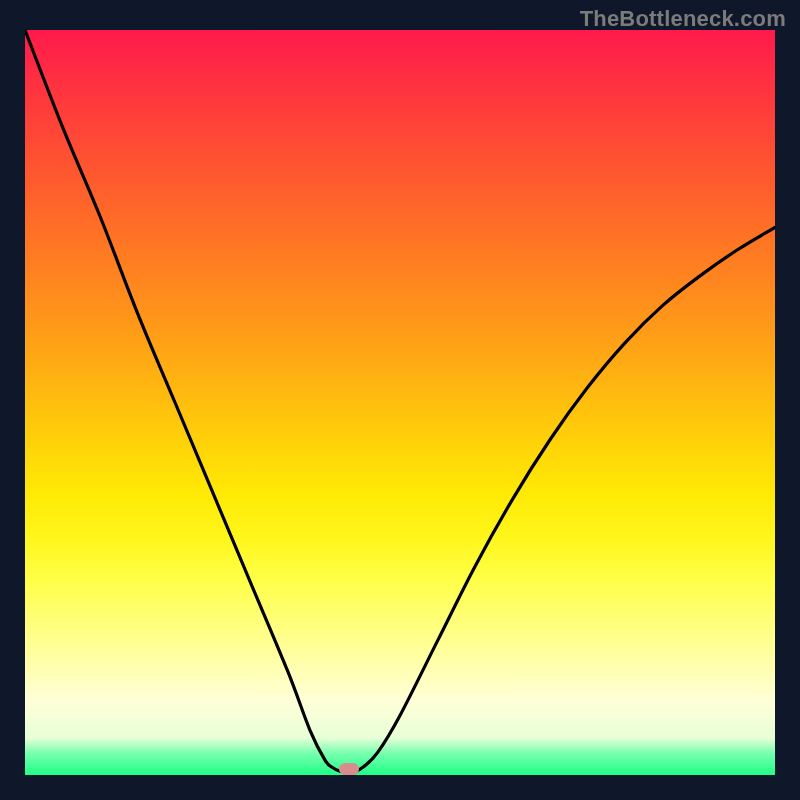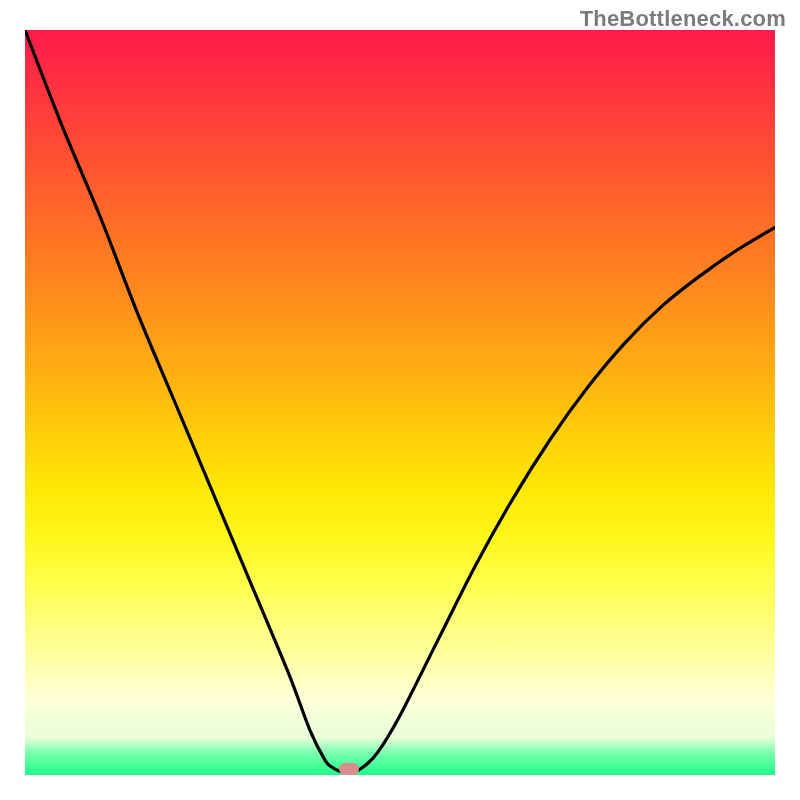--- a/index.html
+++ b/index.html
@@ -1,21 +1,21 @@
 <!DOCTYPE html>
 <html><head>
 <meta charset="utf-8">
 <style>
   * { margin: 0; padding: 0; box-sizing: border-box; }
   html, body { width: 800px; height: 800px; overflow: hidden; background: #000; }
   .frame {
     position: relative;
     width: 800px;
     height: 800px;
-    background: #ffffff;
+    background: #0f172a;
   }
   .watermark {
     position: absolute;
     top: 6px;
     right: 14px;
     font-family: Arial, Helvetica, sans-serif;
     font-size: 22px;
     font-weight: 600;
     color: #7b7b7b;
     letter-spacing: 0.2px;

